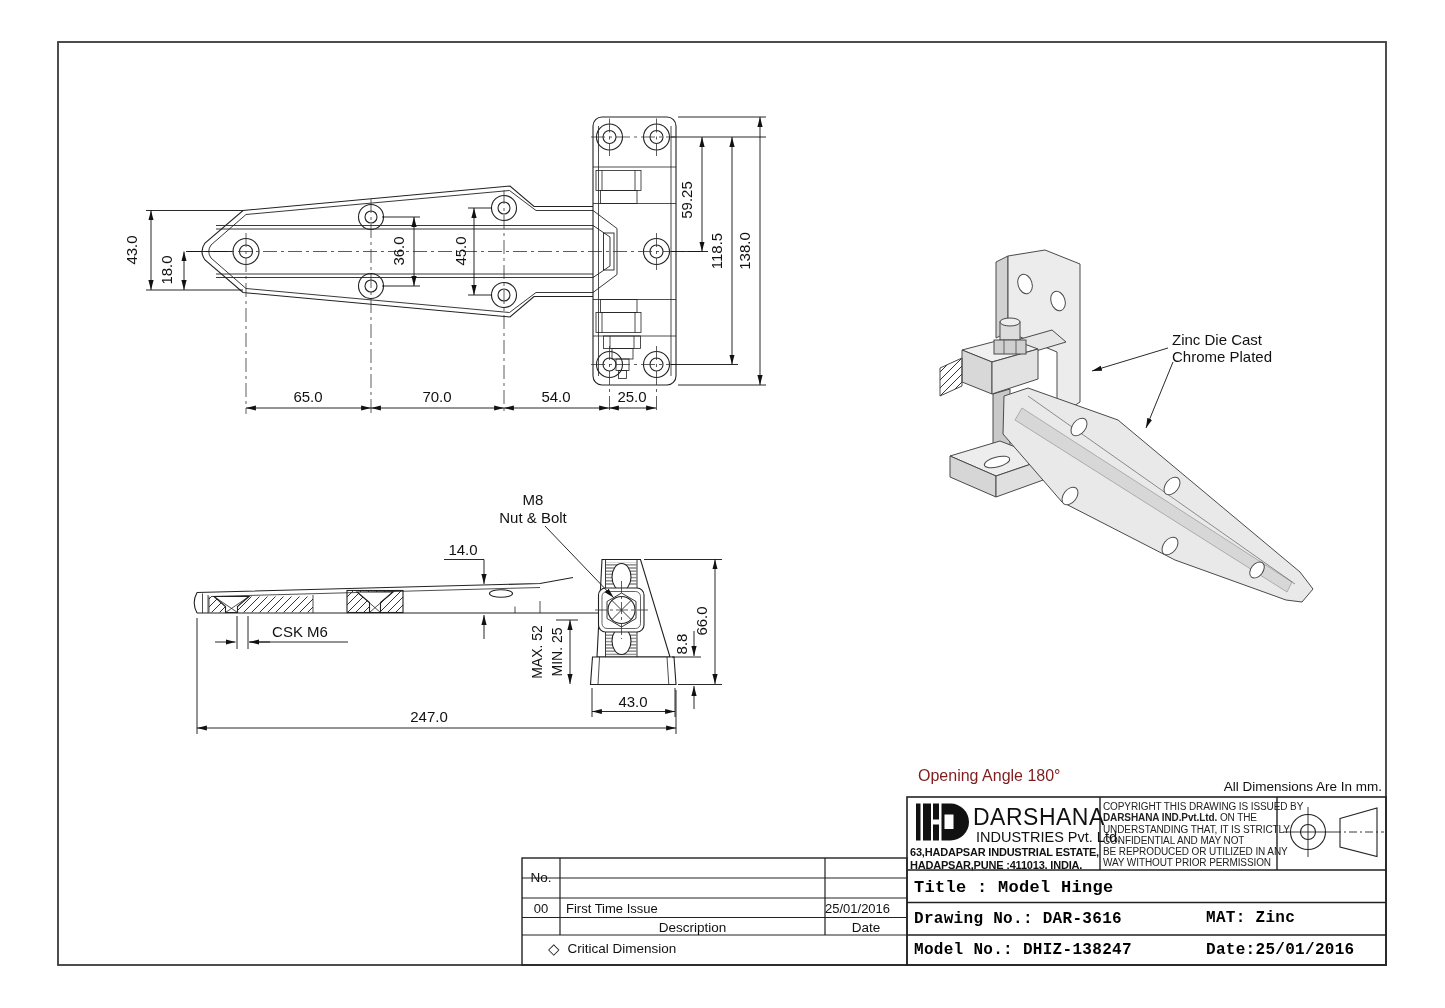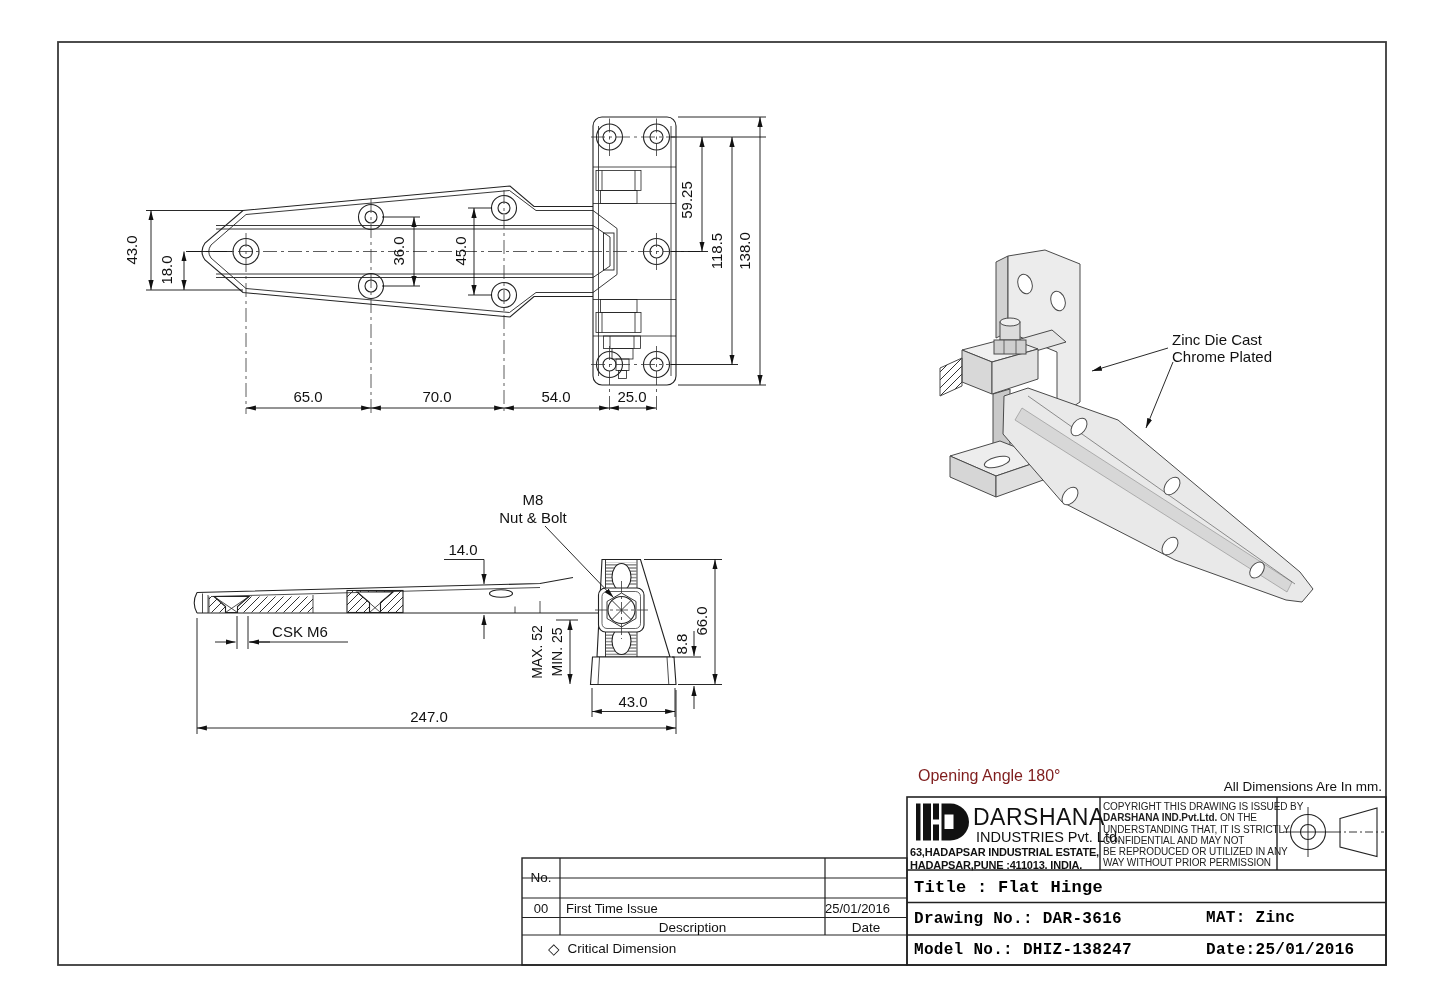--- a/index.html
+++ b/index.html
@@ -279,21 +279,21 @@
 
 <div class="txt copy" style="left:1103px;top:801px;width:172px">
   <div>COPYRIGHT THIS DRAWING IS ISSUED BY</div>
   <div><b>DARSHANA IND.Pvt.Ltd.</b><span> ON THE</span></div>
   <div>UNDERSTANDING THAT, IT IS STRICTLY</div>
   <div>CONFIDENTIAL AND MAY NOT</div>
   <div>BE REPRODUCED OR UTILIZED IN ANY</div>
   <div>WAY WITHOUT PRIOR PERMISSION</div>
 </div>
 
-<div class="txt mono" style="left:914px;top:878px;font-size:17px">Title : Flat Hinge</div>
+<div class="txt mono" style="left:914px;top:878px;font-size:17px">Title : Model Hinge</div>
 <div class="txt mono" style="left:914px;top:910px">Drawing No.: DAR-3616</div>
 <div class="txt mono" style="left:1206px;top:909px">MAT: Zinc</div>
 <div class="txt mono" style="left:914px;top:941px">Model No.: DHIZ-138247</div>
 <div class="txt mono" style="left:1206px;top:941px">Date:25/01/2016</div>
 
 <div class="txt rev rev-c" style="left:522px;top:901px;width:38px">00</div>
 <div class="txt rev" style="left:566px;top:901px">First Time Issue</div>
 <div class="txt rev rev-c" style="left:825px;top:901px;width:60px">25/01/2016</div>
 <div class="txt rev rev-c" style="left:522px;top:870px;width:38px;font-size:13.5px">No.</div>
 <div class="txt rev rev-c" style="left:560px;top:920px;width:265px;font-size:13.5px">Description</div>

